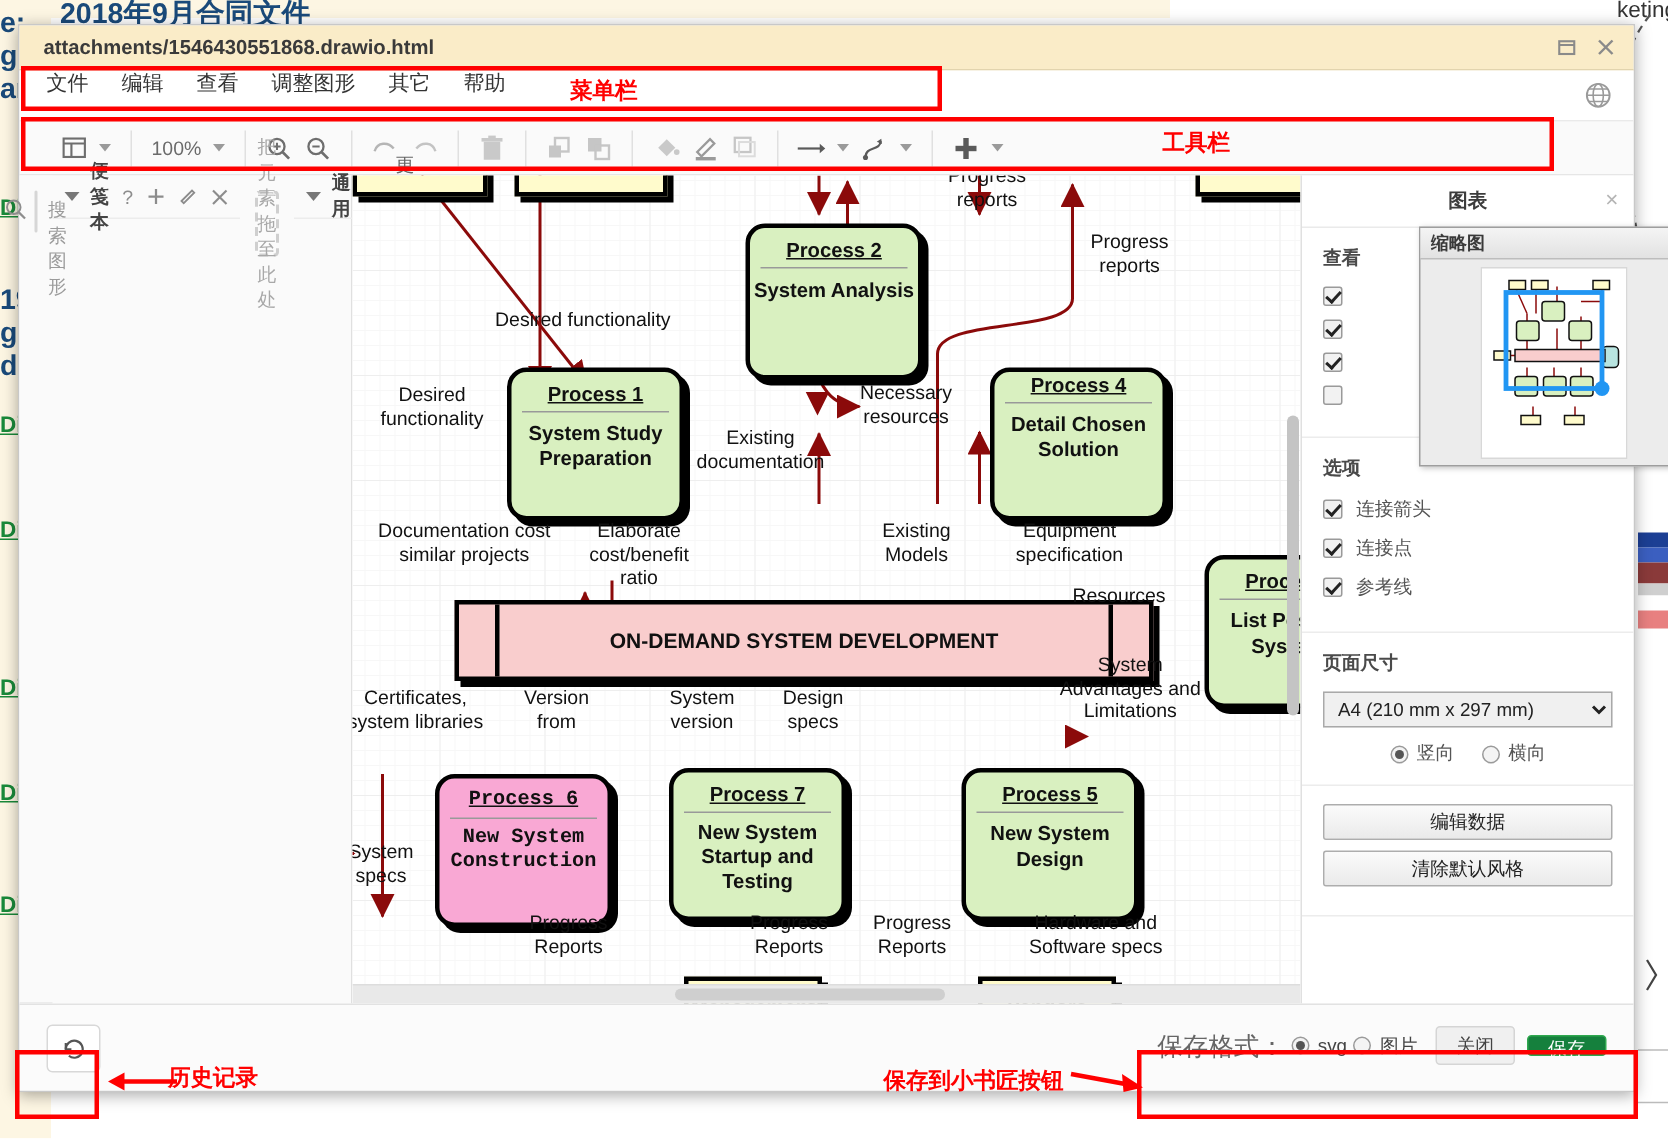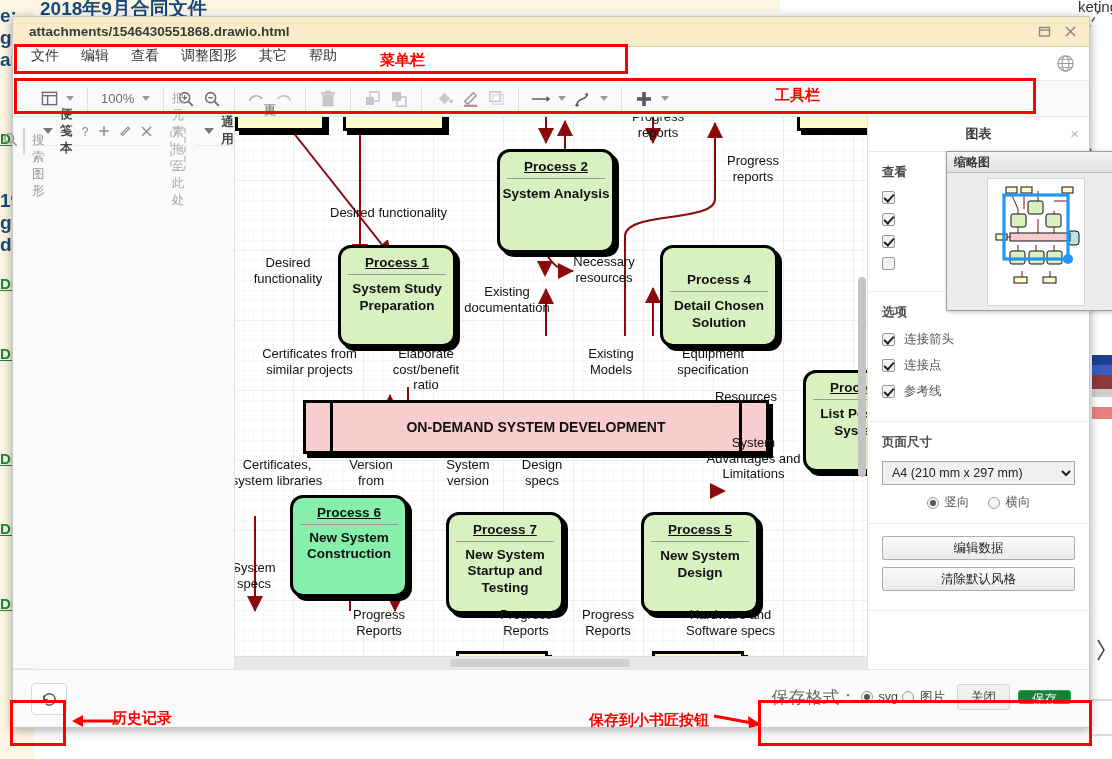--- a/index.html
+++ b/index.html
@@ -611,38 +611,38 @@
         <div style="text-align:center;padding-top:7px;font-size:13.5px;font-weight:bold;color:#111;">System Analysis</div>
       </div>
 
       <div style="position:absolute;left:103px;top:128px;width:112px;height:96px;background:#d9f0c0;border:3px solid #000;border-radius:13px;box-shadow:4px 4px 0 #000;">
         <div style="text-align:center;padding-top:7px;font-size:13.5px;font-weight:bold;text-decoration:underline;color:#111;">Process 1</div>
         <div style="border-top:1.5px solid #999;margin:4px 7px 0 7px;"></div>
         <div style="text-align:center;padding-top:6px;font-size:13.5px;font-weight:bold;color:#111;line-height:1.25;">System Study Preparation</div>
       </div>
 
       <div style="position:absolute;left:425px;top:128px;width:112px;height:96px;background:#d9f0c0;border:3px solid #000;border-radius:13px;box-shadow:4px 4px 0 #000;">
-        <div style="text-align:center;padding-top:24px;font-size:13.5px;font-weight:bold;color:#111;">Process 4</div>
+        <div style="text-align:center;padding-top:1px;font-size:13.5px;font-weight:bold;text-decoration:underline;color:#111;">Process 4</div>
         <div style="border-top:1.5px solid #999;margin:4px 7px 0 7px;"></div>
         <div style="text-align:center;padding-top:6px;font-size:13.5px;font-weight:bold;color:#111;line-height:1.25;">Detail Chosen Solution</div>
       </div>
 
       <div style="position:absolute;left:568px;top:253px;width:112px;height:96px;background:#d9f0c0;border:3px solid #000;border-radius:13px;box-shadow:4px 4px 0 #000;">
         <div style="text-align:center;padding-top:7px;font-size:13.5px;font-weight:bold;text-decoration:underline;color:#111;">Process 3</div>
         <div style="border-top:1.5px solid #999;margin:4px 7px 0 7px;"></div>
         <div style="text-align:center;padding-top:6px;font-size:13.5px;font-weight:bold;color:#111;line-height:1.25;">List Possible Systems</div>
       </div>
 
       <div style="position:absolute;left:68px;top:283px;width:460px;height:48px;background:#f9cdcd;border:3px solid #000;box-shadow:4px 4px 0 #000;display:flex;align-items:center;">
         <div style="width:24px;height:100%;border-right:3px solid #000;flex:none;"></div>
         <div style="flex:1;text-align:center;font-size:14px;font-weight:bold;color:#111;">ON-DEMAND SYSTEM DEVELOPMENT</div>
         <div style="width:24px;height:100%;border-left:3px solid #000;flex:none;"></div>
       </div>
 
-      <div style="position:absolute;left:55px;top:378px;width:112px;height:96px;background:#86efac;border:3px solid #000;border-radius:13px;box-shadow:4px 4px 0 #000;">
+      <div style="position:absolute;left:55px;top:399px;width:112px;height:96px;background:#f9a8d4;border:3px solid #000;border-radius:13px;box-shadow:4px 4px 0 #000;font-family:Liberation Mono, monospace;">
         <div style="text-align:center;padding-top:7px;font-size:13.5px;font-weight:bold;text-decoration:underline;color:#111;">Process 6</div>
         <div style="border-top:1.5px solid #999;margin:4px 7px 0 7px;"></div>
         <div style="text-align:center;padding-top:5px;font-size:13.5px;font-weight:bold;color:#111;line-height:1.22;">New System Construction</div>
       </div>
 
       <div style="position:absolute;left:211px;top:395px;width:112px;height:96px;background:#d9f0c0;border:3px solid #000;border-radius:13px;box-shadow:4px 4px 0 #000;">
         <div style="text-align:center;padding-top:7px;font-size:13.5px;font-weight:bold;text-decoration:underline;color:#111;">Process 7</div>
         <div style="border-top:1.5px solid #999;margin:4px 7px 0 7px;"></div>
         <div style="text-align:center;padding-top:5px;font-size:13.5px;font-weight:bold;color:#111;line-height:1.22;">New System Startup and Testing</div>
       </div>
@@ -657,21 +657,21 @@
       <div style="position:absolute;left:417px;top:534px;width:92px;height:46px;background:#fffbcc;border:3px solid #000;box-shadow:4px 4px 0 #000;text-align:center;padding-top:10px;box-sizing:border-box;font-size:13.5px;font-weight:bold;color:#111;">Vendors</div>
 
       <div style="position:absolute;left:95px;top:88px;font-size:13px;color:#111;text-align:center;line-height:1.2;">Desired functionality</div>
       <div style="position:absolute;left:8px;top:138px;font-size:13px;color:#111;text-align:center;line-height:1.2;width:90px;">Desired functionality</div>
       <div style="position:absolute;left:222px;top:167px;font-size:13px;color:#111;text-align:center;line-height:1.2;width:100px;">Existing documentation</div>
       <div style="position:absolute;left:324px;top:137px;font-size:13px;color:#111;text-align:center;line-height:1.2;width:90px;">Necessary resources</div>
       <div style="position:absolute;left:388px;top:-8px;font-size:13px;color:#111;text-align:center;line-height:1.2;width:70px;">Progress reports</div>
       <div style="position:absolute;left:483px;top:36px;font-size:13px;color:#111;text-align:center;line-height:1.2;width:70px;">Progress reports</div>
       <div style="position:absolute;left:345px;top:229px;font-size:13px;color:#111;text-align:center;line-height:1.2;width:62px;">Existing Models</div>
       <div style="position:absolute;left:428px;top:229px;font-size:13px;color:#111;text-align:center;line-height:1.2;width:100px;">Equipment specification</div>
-      <div style="position:absolute;left:7px;top:229px;font-size:13px;color:#111;text-align:center;line-height:1.2;width:135px;">Certificates from similar projects</div>
+      <div style="position:absolute;left:7px;top:229px;font-size:13px;color:#111;text-align:center;line-height:1.2;width:135px;">Documentation cost similar projects</div>
       <div style="position:absolute;left:148px;top:229px;font-size:13px;color:#111;text-align:center;line-height:1.2;width:86px;">Elaborate cost/benefit ratio</div>
       <div style="position:absolute;left:477px;top:272px;font-size:13px;color:#111;text-align:center;line-height:1.2;width:68px;">Resources</div>
       <div style="position:absolute;left:466px;top:318px;font-size:13px;color:#111;text-align:center;line-height:1.2;width:105px;">System Advantages and Limitations</div>
       <div style="position:absolute;left:-4px;top:340px;font-size:13px;color:#111;text-align:center;line-height:1.2;width:92px;">Certificates, system libraries</div>
       <div style="position:absolute;left:105px;top:340px;font-size:13px;color:#111;text-align:center;line-height:1.2;width:62px;">Version from</div>
       <div style="position:absolute;left:200px;top:340px;font-size:13px;color:#111;text-align:center;line-height:1.2;width:66px;">System version</div>
       <div style="position:absolute;left:276px;top:340px;font-size:13px;color:#111;text-align:center;line-height:1.2;width:62px;">Design specs</div>
       <div style="position:absolute;left:-16px;top:443px;font-size:13px;color:#111;text-align:center;line-height:1.2;width:70px;">System specs</div>
       <div style="position:absolute;left:108px;top:490px;font-size:13px;color:#111;text-align:center;line-height:1.2;width:72px;">Progress Reports</div>
       <div style="position:absolute;left:255px;top:490px;font-size:13px;color:#111;text-align:center;line-height:1.2;width:72px;">Progress Reports</div>

